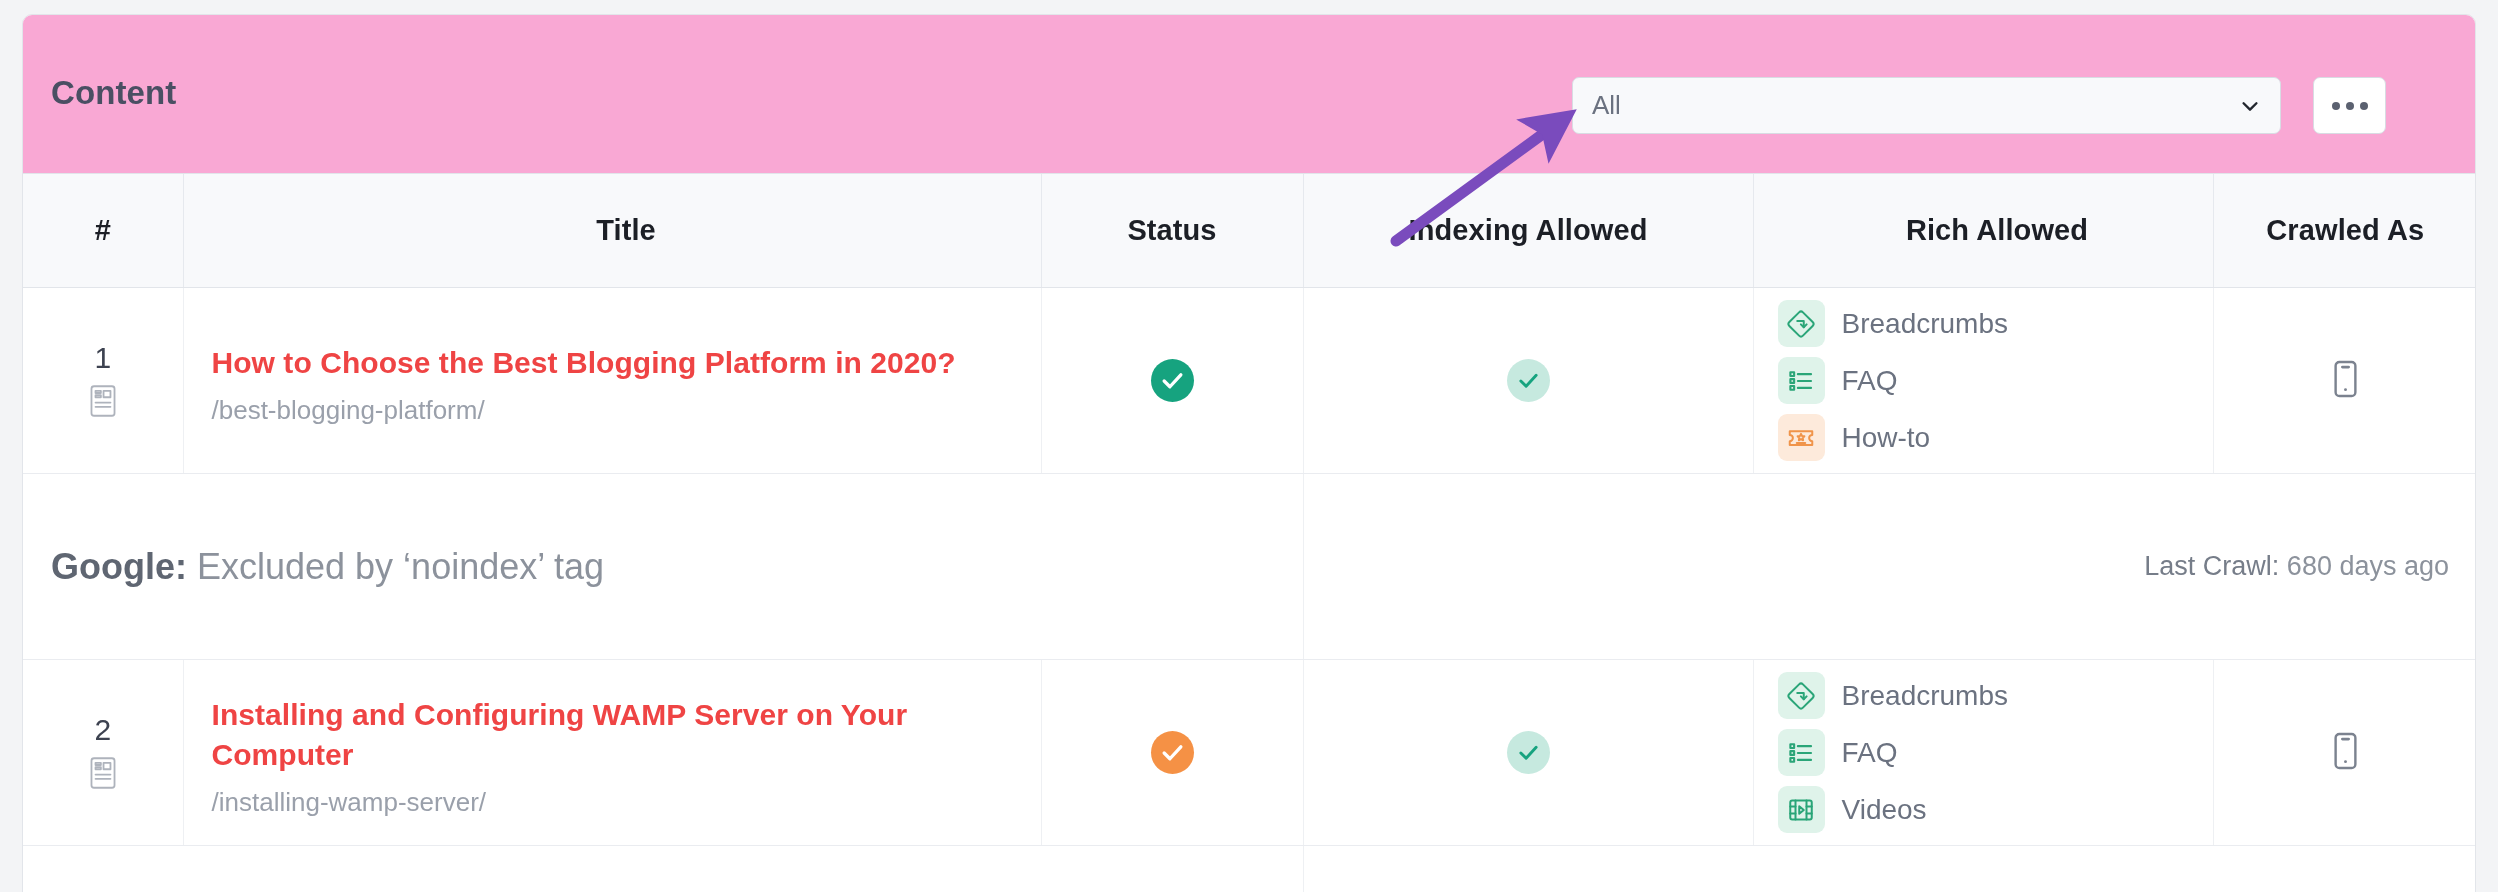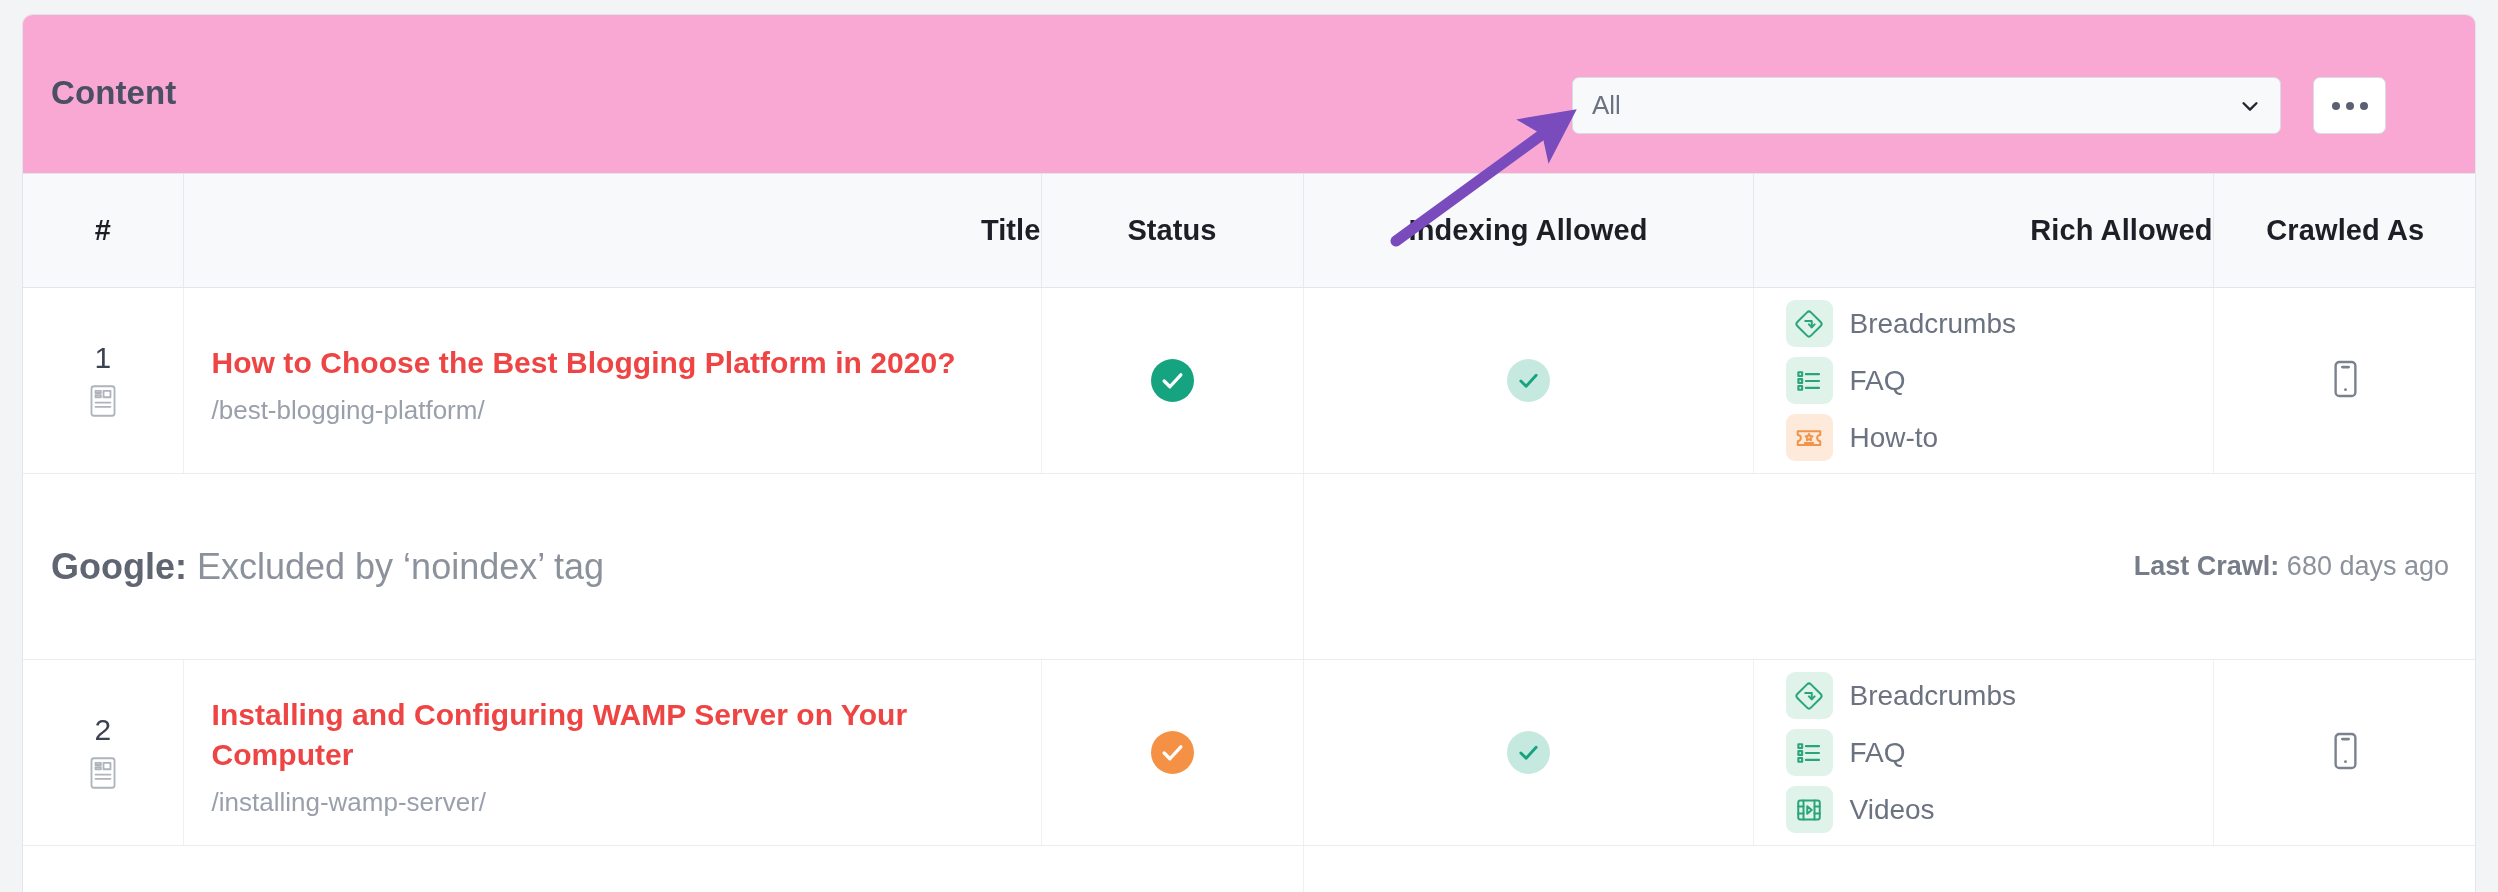--- a/index.html
+++ b/index.html
@@ -114,21 +114,21 @@
 
   .tbl thead th {
     background: #f8f9fb;
     border-top: 1px solid #e2e5ea;
     border-bottom: 1px solid #e2e5ea;
     border-left: 1px solid #e6e9ee;
     height: 114px;
     font-size: 29px;
     font-weight: 700;
     color: #1c1f26;
-    text-align: right;
+    text-align: center;
     padding: 0 0 0 28px;
     vertical-align: middle;
     letter-spacing: .1px;
   }
   .tbl thead th:first-child {
     border-left: none;
     text-align: center;
     padding-left: 0;
   }
   .tbl thead th.th-center {
@@ -187,21 +187,21 @@
   }
   .chk.solid-green  { background: #16a37f; }
   .chk.solid-orange { background: #f59145; }
   .chk.pale-green   { background: #c6e9df; }
 
   
   .richcell { padding: 0 0 0 24px; }
   .rr-row {
     display: flex;
     align-items: center;
-    margin: 10px 8px;
+    margin: 10px 0;
   }
   .rr-ico {
     width: 47px; height: 47px;
     border-radius: 9px;
     display: flex;
     align-items: center;
     justify-content: center;
     flex: 0 0 auto;
   }
   .rr-ico.green  { background: #dff3ea; }
@@ -217,21 +217,21 @@
     background: #f8f9fb;
     border-top: 1px solid #eaecf0;
     border-bottom: 1px solid #eaecf0;
     height: 70px;
     padding: 0 28px;
     vertical-align: middle;
   }
   .strip .left  { font-size: 36px; color: #8c929c; }
   .strip .left b { color: #5f6672; font-weight: 700; }
   .strip .right { font-size: 27px; color: #8c929c; text-align: right; }
-  .strip .right b { color: #767d89; font-weight: 700; }
+  .strip .right b { color: #767d89; font-weight: 400; }
 
   
   .arrow {
     position: absolute;
     left: 0; top: 0;
     width: 2498px; height: 892px;
     pointer-events: none;
   }
 </style>
 </head>

